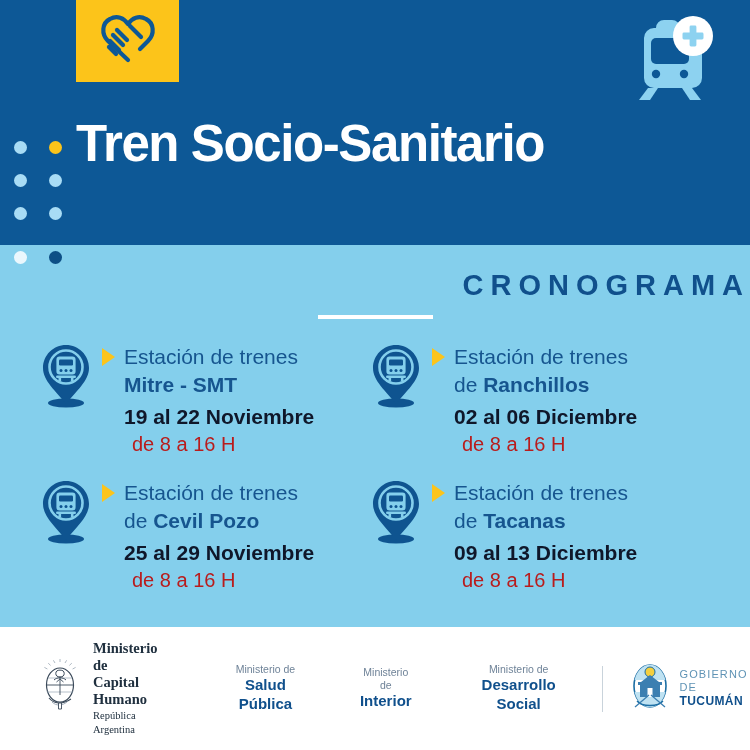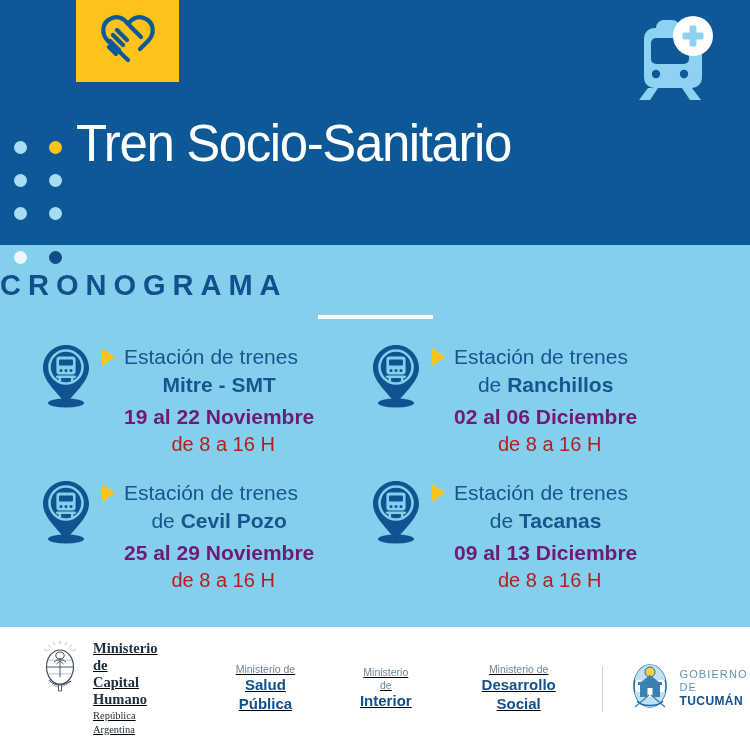--- a/index.html
+++ b/index.html
@@ -31,84 +31,84 @@
   .dot.c1 { left:38px; }
   .dot.lightblue { background:#a8dcf5; }
   .dot.yellow { background:#fcc41a; }
 
   .dots-lower { position:absolute; left:11px; top:251px; width:56px; height:16px; }
   .dot.white { background:#eaf7fd; }
   .dot.darkblue { background:#0d4f86; }
 
   .title-wrap { position:absolute; left:76px; top:118px; }
   .title-main {
-    font-size:51px; font-weight:normal; color:#ffffff;
+    font-size:51px; font-weight:bold; color:#ffffff;
     letter-spacing:-1.4px; line-height:1.0; white-space:nowrap;
   }
   .title-sub {
     font-size:48px; font-style:italic; color:#8dd2f0;
     letter-spacing:-0.5px; line-height:1.12; white-space:nowrap;
     font-weight:normal; margin-top:6px;
   }
 
   
   .body-area {
     position:absolute; left:0; top:245px; width:750px; height:382px;
     background:#84cfec;
   }
-  .cronograma-wrap { position:absolute; left:0; top:24px; width:750px; text-align:left; }
+  .cronograma-wrap { position:absolute; left:0; top:24px; width:750px; text-align:right; }
   .cronograma {
     font-size:29px; font-weight:bold; color:#10508c;
     letter-spacing:7px; display:inline-block;
   }
   .crono-rule {
     width:115px; height:4px; background:#ffffff; margin:13px auto 0;
   }
 
   .grid { position:absolute; left:0; top:95px; width:750px; }
   .grid-row { display:flex; }
   .cell { width:340px; display:flex; align-items:flex-start; }
   .cell.left { margin-left:40px; }
   .cell.right { margin-left:-10px; }
 
   .pin { width:52px; flex:0 0 52px; margin-top:2px; }
 
-  .cell-text { margin-left:10px; padding-top:4px;text-align:center; }
+  .cell-text { margin-left:10px; padding-top:4px; }
   .line-station {
     font-size:21px; color:#16558f; line-height:1.28; white-space:nowrap;
     display:flex; align-items:center;
   }
   .tri {
     width:0; height:0;
     border-top:9px solid transparent;
     border-bottom:9px solid transparent;
     border-left:13px solid #fcc41a;
     margin-right:9px; flex:0 0 13px;
   }
   .line-place {
     font-size:21px; color:#16558f; line-height:1.3; white-space:nowrap;
     margin-left:22px;
   }
   .line-place b { font-weight:bold; }
   .line-dates {
-    font-size:21px; font-weight:bold; color:#701a75; line-height:1.32;
+    font-size:21px; font-weight:bold; color:#0f172a; line-height:1.32;
     white-space:nowrap; margin-left:22px; margin-top:5px;
   }
   .line-hours {
     font-size:20px; color:#b91c1c; line-height:1.3; white-space:nowrap;
     margin-left:30px;
   }
 
   
   .footer {
     position:absolute; left:0; top:627px; width:750px; height:123px;
     background:#ffffff;
     display:flex; align-items:center;
   }
-  .f-item { display:flex; align-items:flex-start;text-decoration:underline; }
+  .f-item { display:flex; align-items:center; }
   .f-mch { margin-left:36px; }
   .mch-text { margin-left:9px; font-family:"Liberation Serif", serif; color:#20303f; }
   .mch-l1 { font-size:14.5px; font-weight:bold; line-height:1.16; }
   .mch-l2 { font-size:14.5px; font-weight:bold; line-height:1.16; }
   .mch-l3 { font-size:10.5px; line-height:1.3; margin-top:2px; }
 
   .f-min { text-align:center; }
   .min-top { font-size:10.5px; color:#6f8398; line-height:1.25; }
   .min-bot { font-size:15px; font-weight:bold; color:#10508c; line-height:1.25; }
   .f-salud { margin-left:48px; }

